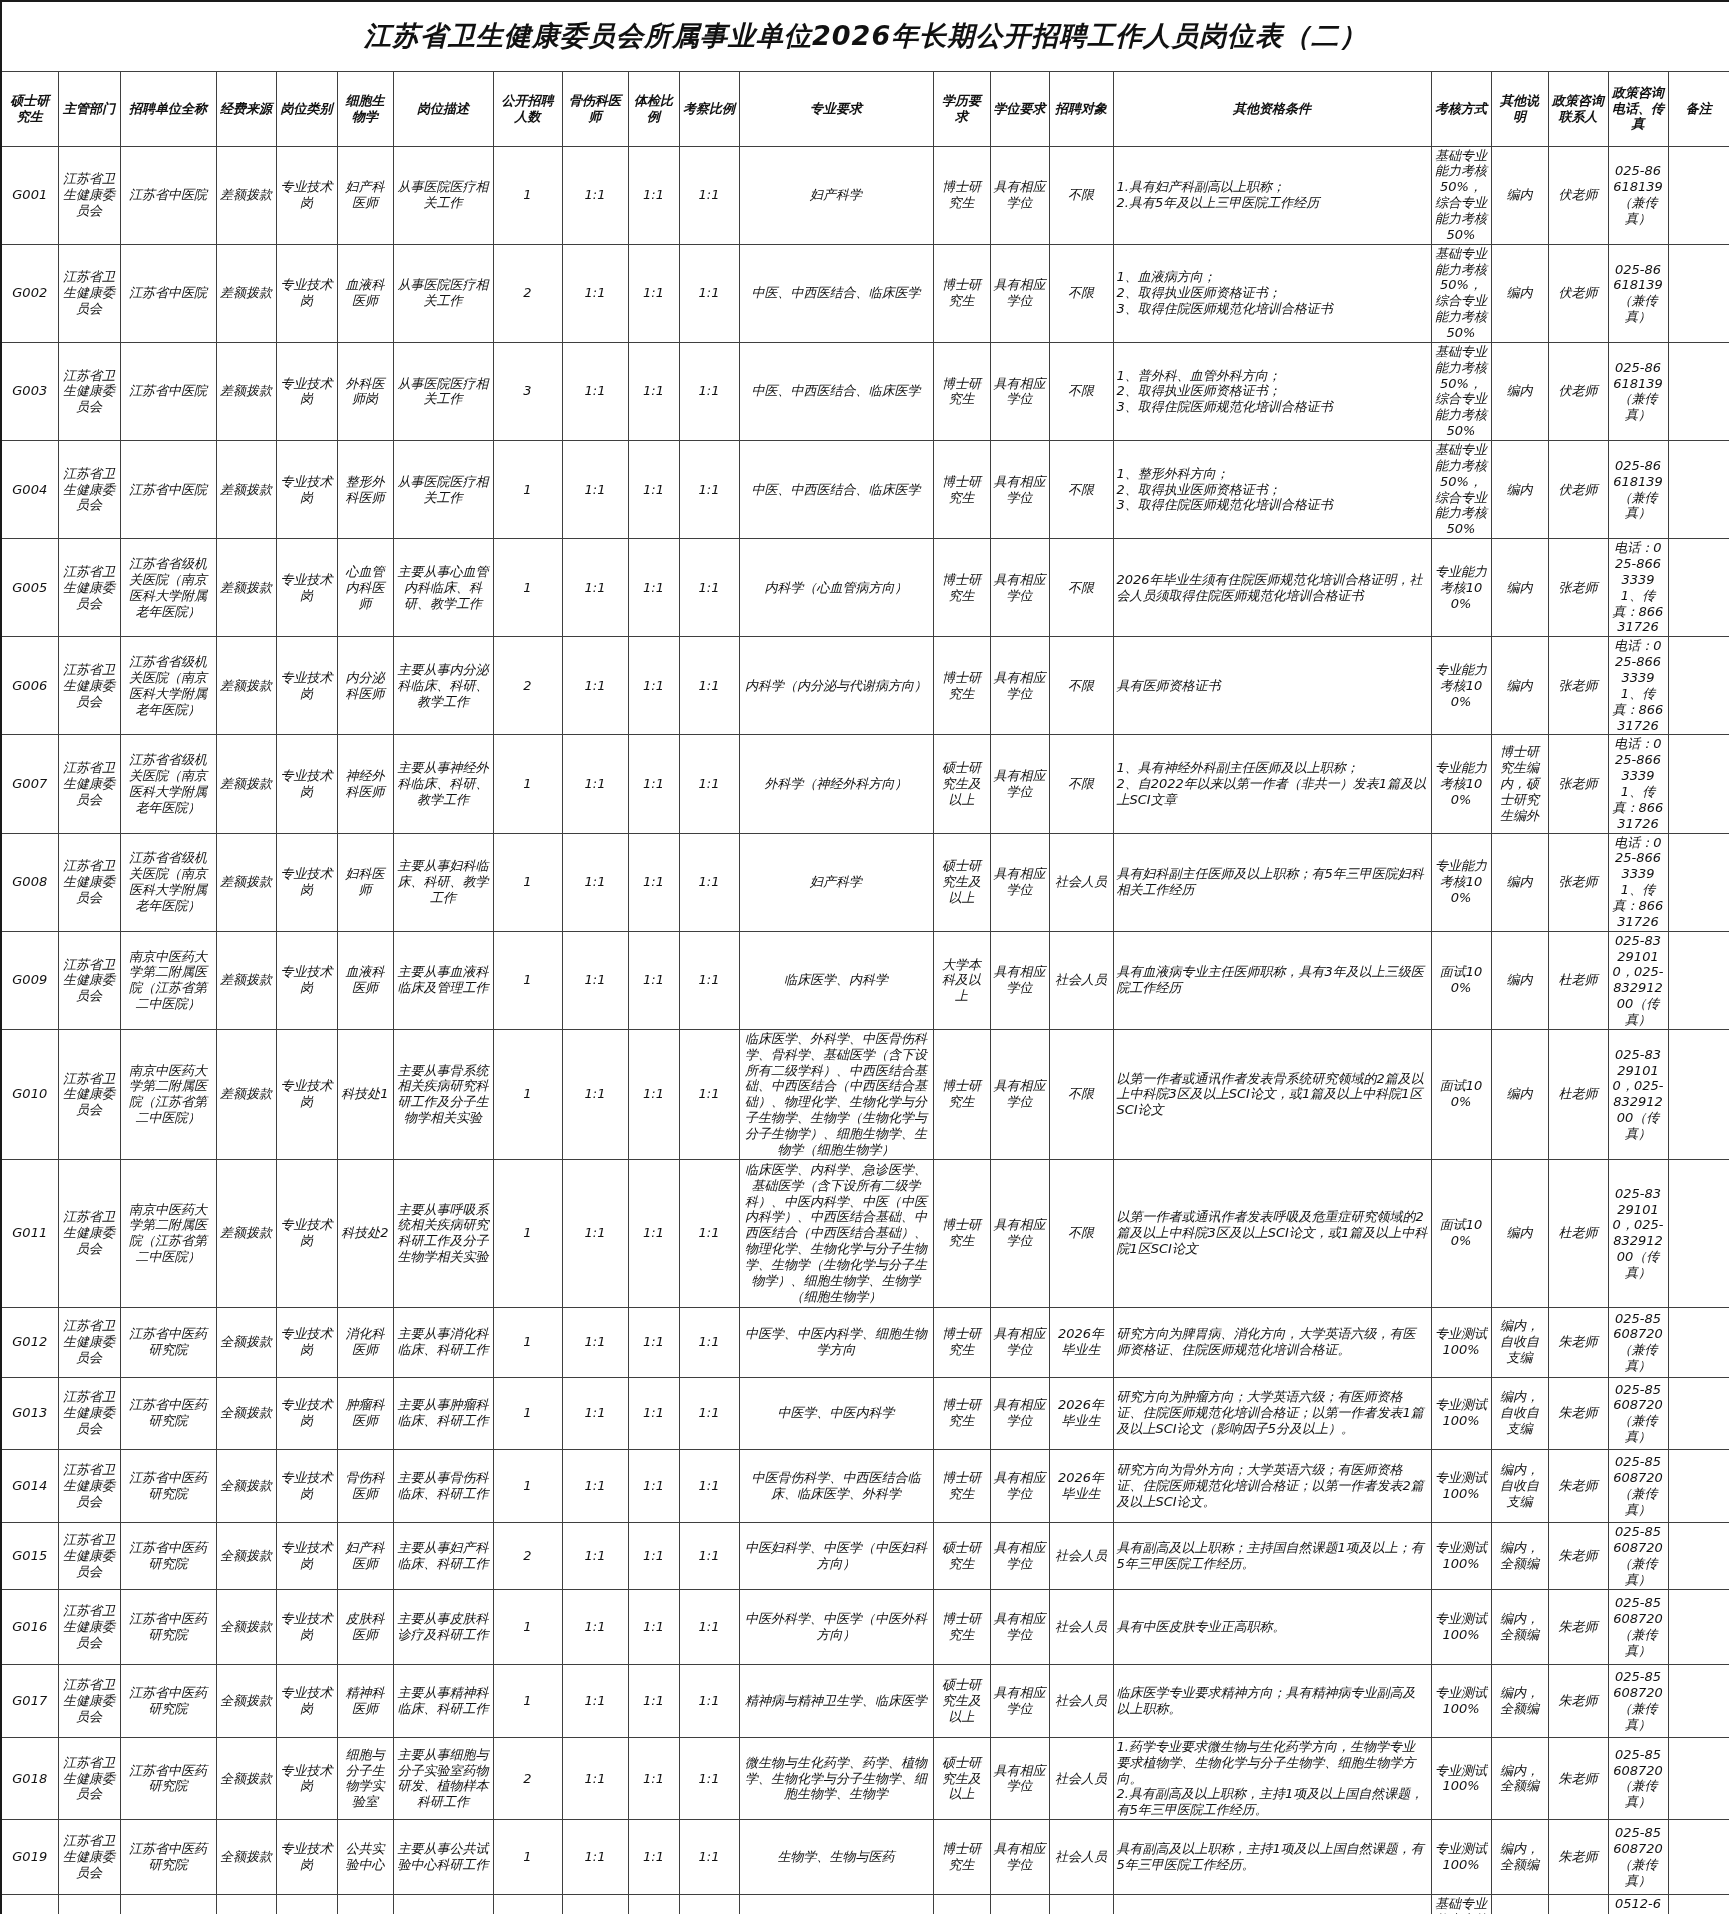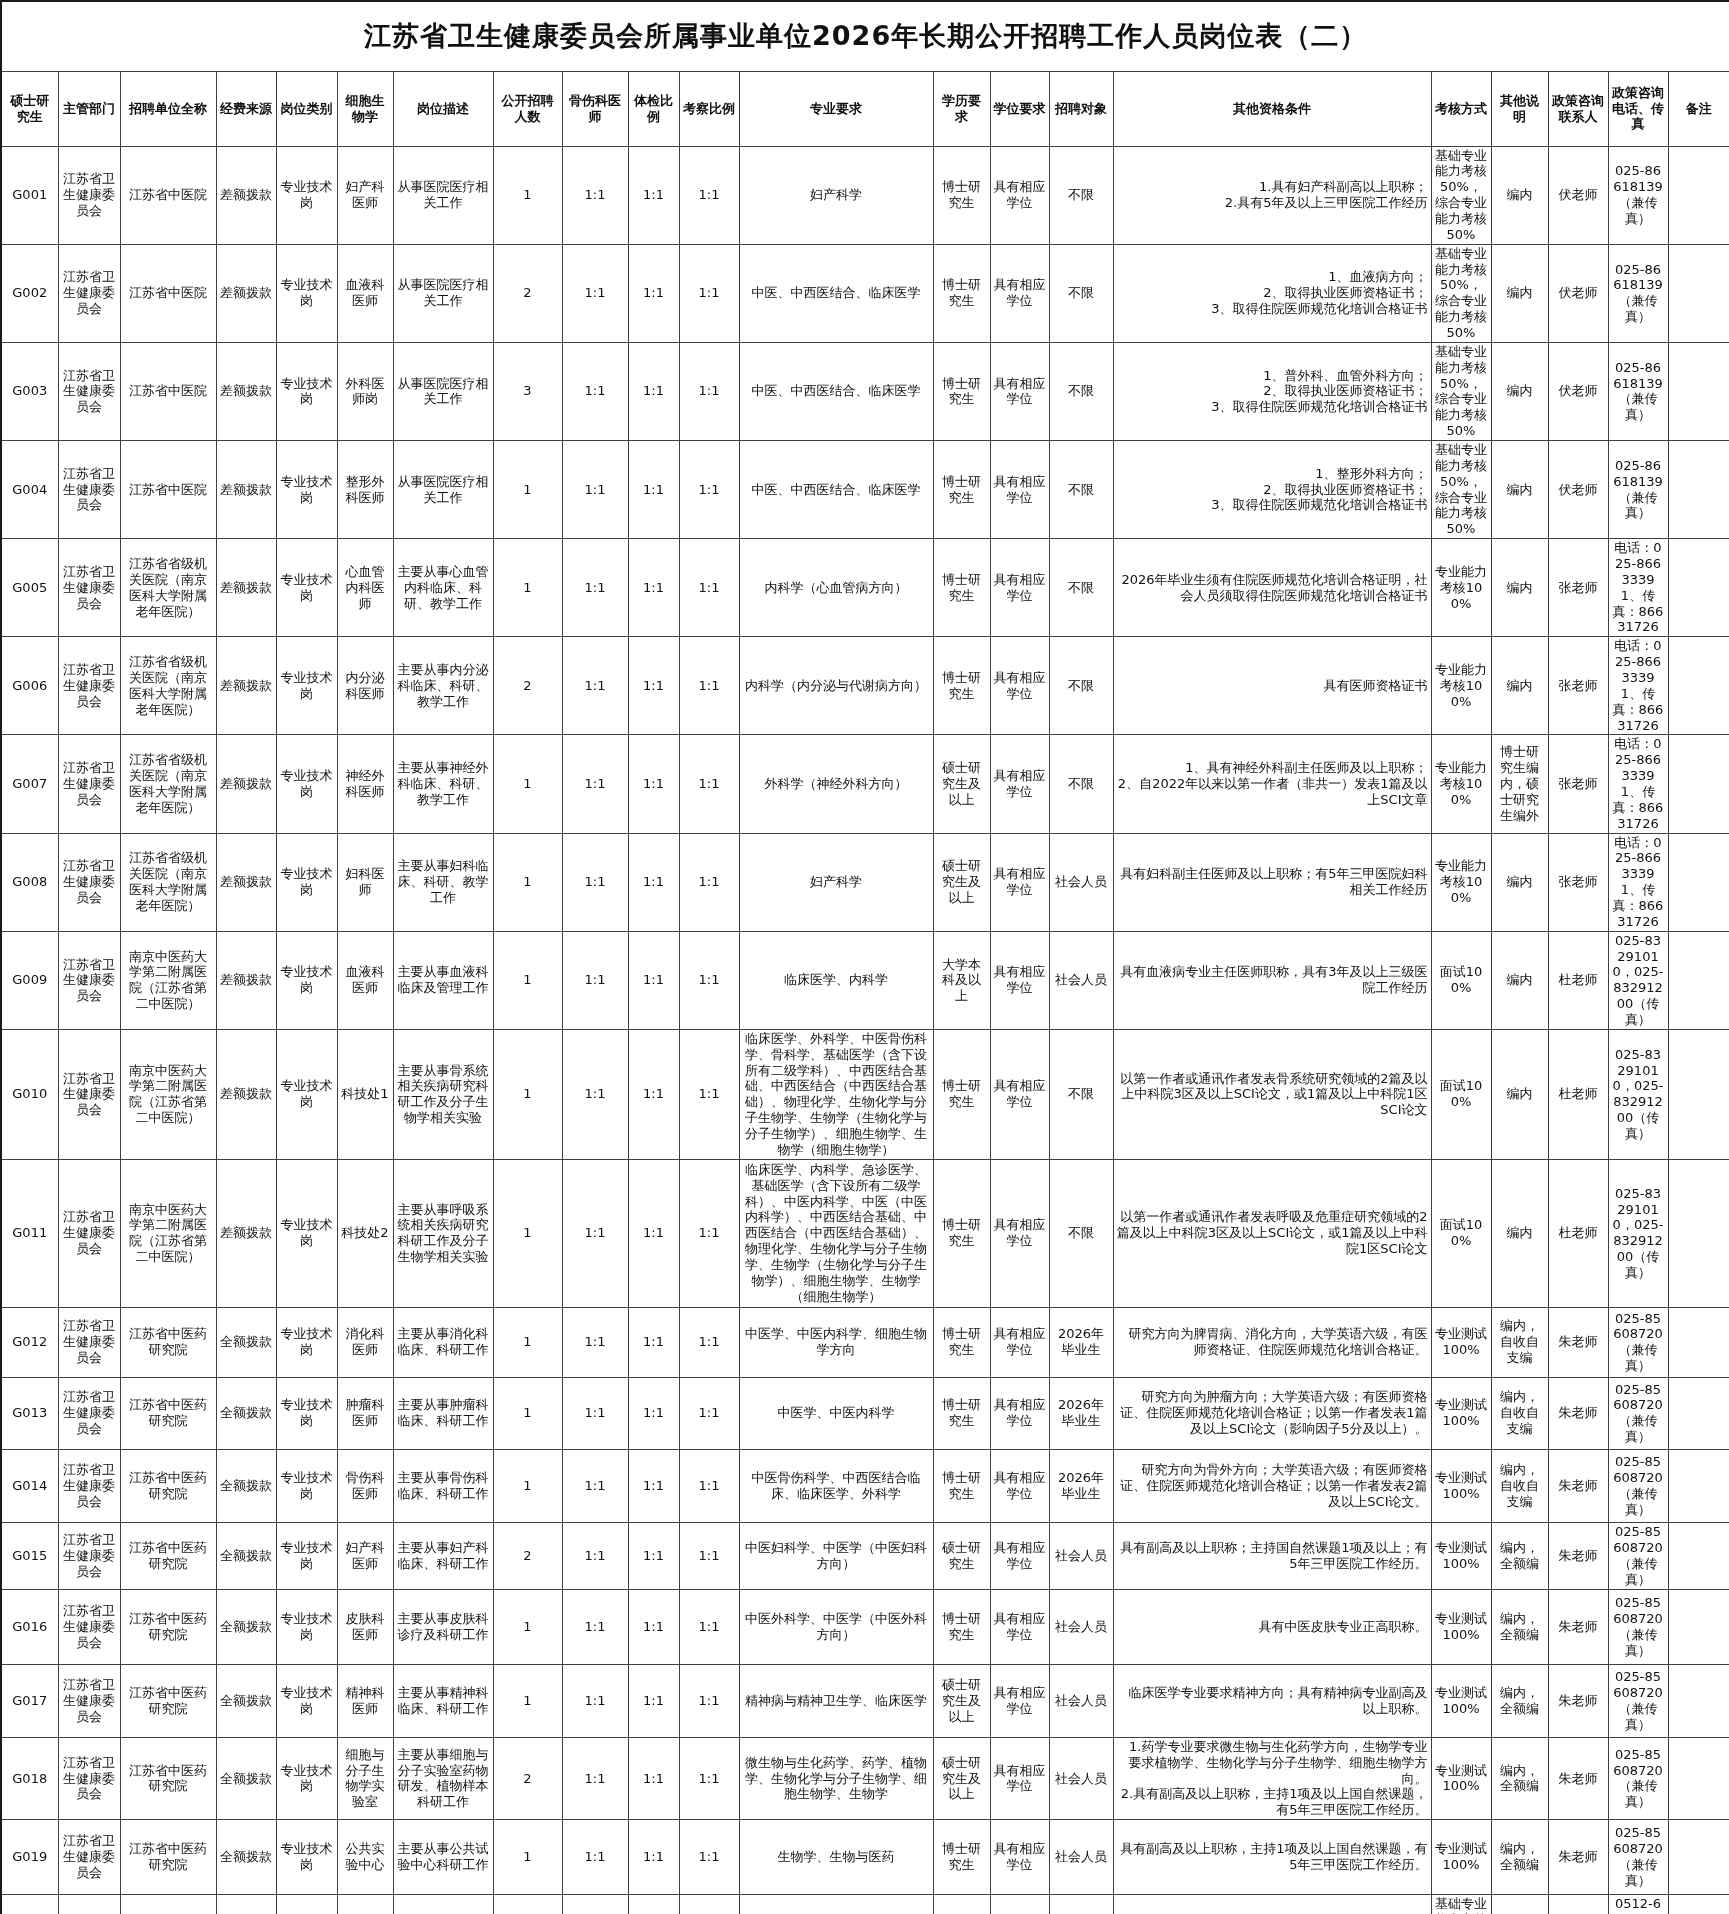--- a/index.html
+++ b/index.html
@@ -1,38 +1,39 @@
 <!DOCTYPE html>
 <html><head>
 <meta charset="utf-8">
 <style>
   html,body{margin:0;padding:0;background:#e8e8e8;}
   .page{
     width:1729px;height:1914px;overflow:hidden;background:#4d7c0f;
     font-family:"DejaVu Sans","Liberation Sans",sans-serif;color:#111;
     position:relative;
+    font-style:italic;
   }
   table.roster{
     border-collapse:collapse;table-layout:fixed;width:1729px;
     border:2px solid #1a1a1a;
   }
   td,th{
     border:1px solid #3f3f3f;padding:0;vertical-align:middle;overflow:hidden;
     background:#fff;
   }
   .ci{
     height:100%;display:flex;flex-direction:column;overflow:hidden;
     padding:1px 3px;box-sizing:border-box;
   }
   .ct{
     margin:auto;text-align:center;font-size:13px;line-height:1.22;
     word-break:break-all;white-space:pre-wrap;
   }
   th .ct{font-weight:bold;}
-  td.tl .ct{width:100%;text-align:right;}
+  td.tl .ct{width:100%;text-align:left;}
   tr.title-row{height:70px;}
   tr.title-row td{border-bottom:1px solid #3f3f3f;}
   .title-text{
     text-align:center;font-size:27px;font-weight:bold;letter-spacing:1px;
     line-height:1.2;
   }
   tr.header-row{height:75px;}
 </style>
 </head>
 <body>

